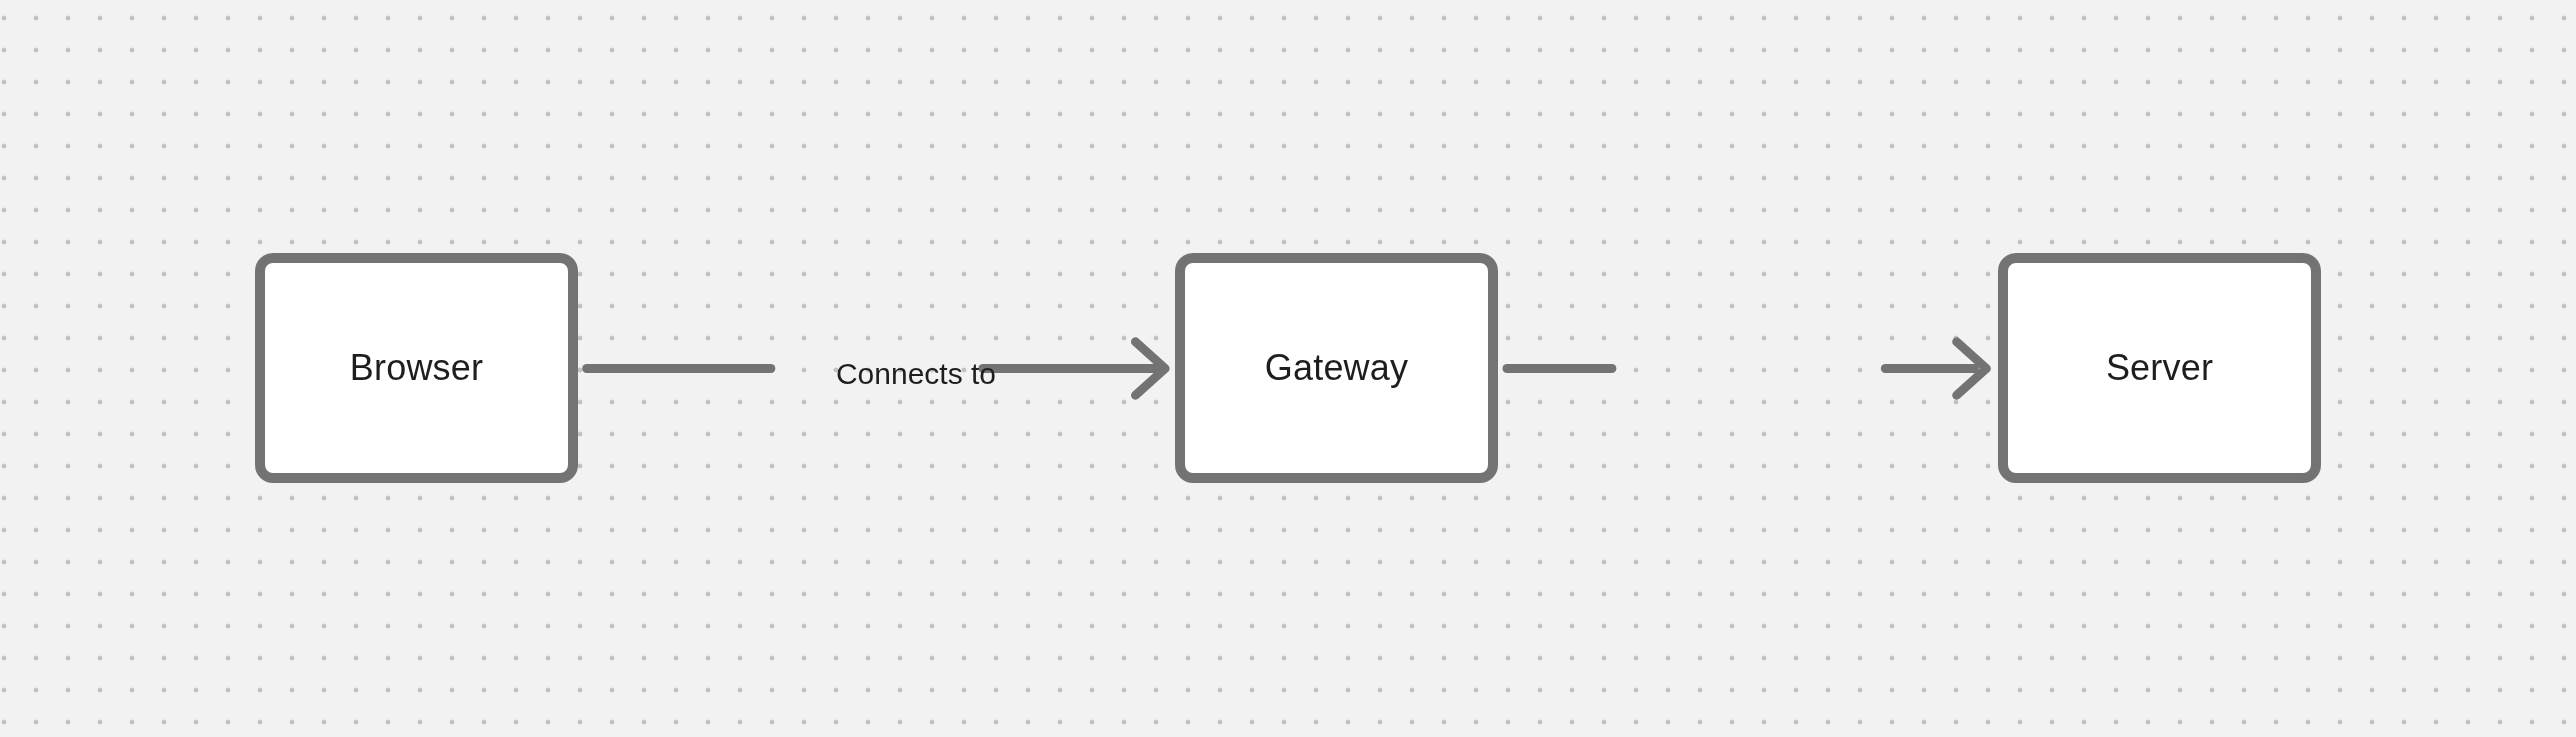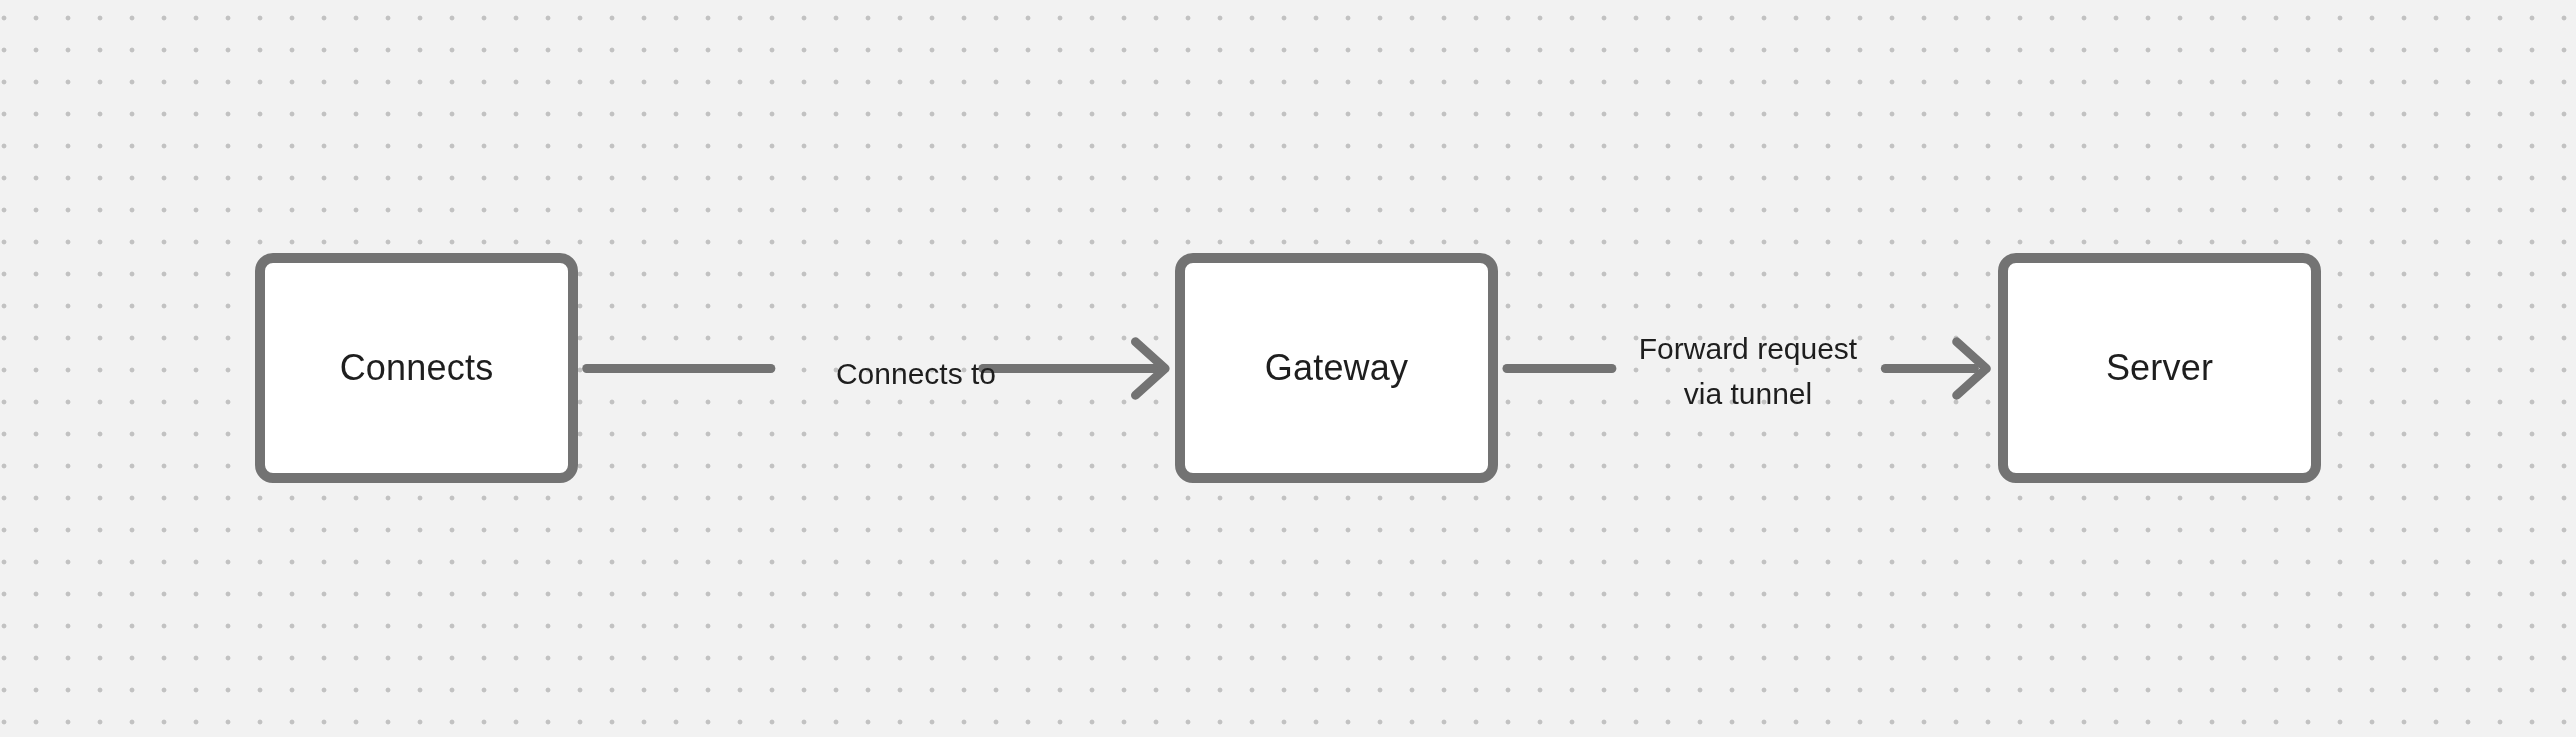--- a/index.html
+++ b/index.html
@@ -75,29 +75,28 @@
       <polyline class="stroke" points="1146,345 1176,372 1146,399"></polyline>
     </g>
     <g>
       <line class="stroke" x1="1521" y1="372" x2="1627" y2="372"></line>
       <line class="stroke" x1="1903" y1="372" x2="1993" y2="372"></line>
       <polyline class="stroke" points="1975,345 2005,372 1975,399"></polyline>
     </g>
   </svg>
 
   <div class="node" id="node-browser">
-    <span class="node-label">Connects</span>
+    <span class="node-label">Browser</span>
   </div>
 
   <div class="node" id="node-gateway">
     <span class="node-label">Gateway</span>
   </div>
 
   <div class="node" id="node-server">
     <span class="node-label">Server</span>
   </div>
 
   <div class="edge-label" id="edge-label-1">Connects to</div>
 
-  <div class="edge-label" id="edge-label-2">Forward request via tunnel</div>
 
 </div>
 
 
 </body></html>

